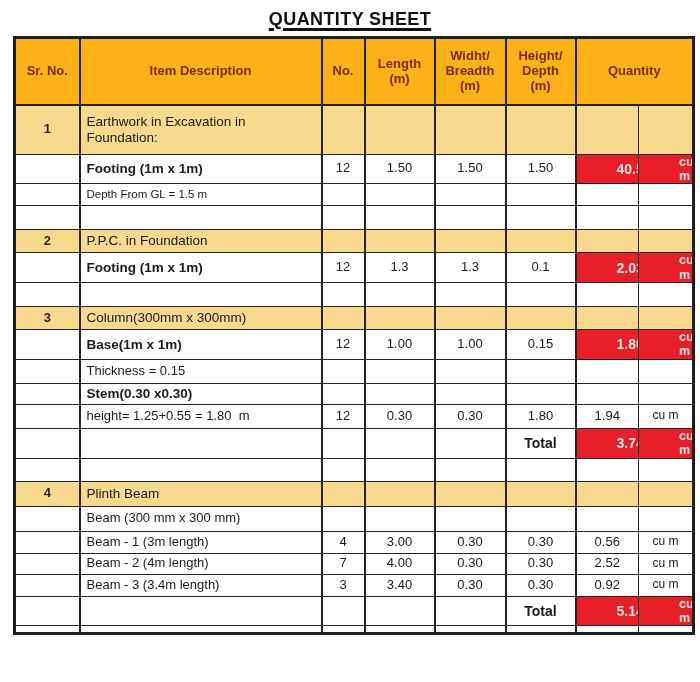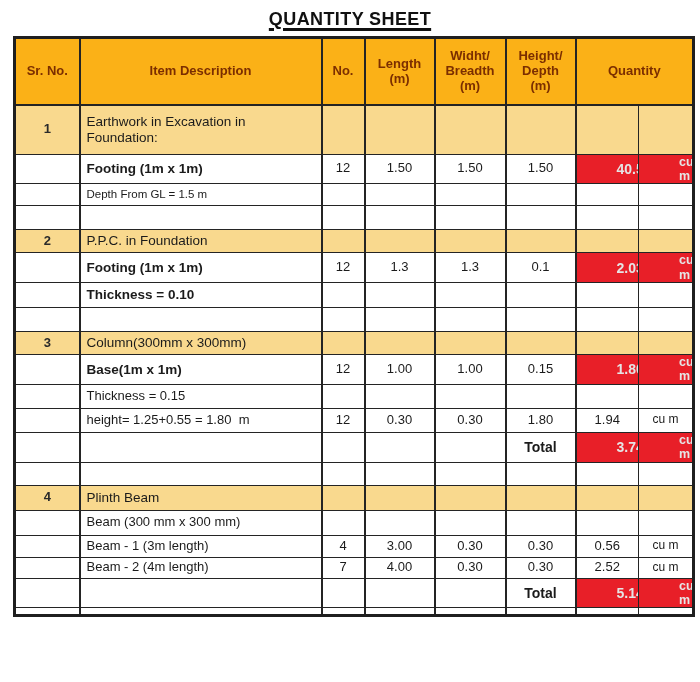--- a/index.html
+++ b/index.html
@@ -160,30 +160,20 @@
         <tr style="height: 28px;">
           <td class="sr"></td>
           <td class="desc b">Footing (1m x 1m)</td>
           <td class="num">12</td>
           <td class="num">1.3</td>
           <td class="num">1.3</td>
           <td class="num">0.1</td>
           <td class="qty red">2.03</td>
           <td class="unit red">cu m</td>
         </tr>
-        <tr style="height: 25px;">
-          <td class="sr"></td>
-          <td class="desc b">Thickness = 0.10</td>
-          <td class="num"></td>
-          <td class="num"></td>
-          <td class="num"></td>
-          <td class="num"></td>
-          <td class="qty"></td>
-          <td class="unit"></td>
-        </tr>
         <tr style="height: 24px;">
           <td class="sr"></td>
           <td class="desc"></td>
           <td class="num"></td>
           <td class="num"></td>
           <td class="num"></td>
           <td class="num"></td>
           <td class="qty"></td>
           <td class="unit"></td>
         </tr>
@@ -210,20 +200,30 @@
         <tr style="height: 24px;">
           <td class="sr"></td>
           <td class="desc">Thickness = 0.15</td>
           <td class="num"></td>
           <td class="num"></td>
           <td class="num"></td>
           <td class="num"></td>
           <td class="qty"></td>
           <td class="unit"></td>
         </tr>
+        <tr style="height: 21px;">
+          <td class="sr"></td>
+          <td class="desc b">Stem(0.30 x0.30)</td>
+          <td class="num"></td>
+          <td class="num"></td>
+          <td class="num"></td>
+          <td class="num"></td>
+          <td class="qty"></td>
+          <td class="unit"></td>
+        </tr>
         <tr style="height: 24px;">
           <td class="sr"></td>
           <td class="desc">height= 1.25+0.55 = 1.80  m</td>
           <td class="num">12</td>
           <td class="num">0.30</td>
           <td class="num">0.30</td>
           <td class="num">1.80</td>
           <td class="qty">1.94</td>
           <td class="unit">cu m</td>
         </tr>
@@ -278,20 +278,30 @@
           <td class="unit">cu m</td>
         </tr>
         <tr style="height: 21px;">
           <td class="sr"></td>
           <td class="desc">Beam - 2 (4m length)</td>
           <td class="num">7</td>
           <td class="num">4.00</td>
           <td class="num">0.30</td>
           <td class="num">0.30</td>
           <td class="qty">2.52</td>
+          <td class="unit">cu m</td>
+        </tr>
+        <tr style="height: 22px;">
+          <td class="sr"></td>
+          <td class="desc">Beam - 3 (3.4m length)</td>
+          <td class="num">3</td>
+          <td class="num">3.40</td>
+          <td class="num">0.30</td>
+          <td class="num">0.30</td>
+          <td class="qty">0.92</td>
           <td class="unit">cu m</td>
         </tr>
         <tr style="height: 22px;">
           <td class="sr"></td>
           <td class="desc"></td>
           <td class="num"></td>
           <td class="num"></td>
           <td class="num"></td>
           <td class="num total-label">Total</td>
           <td class="qty red">5.14</td>

